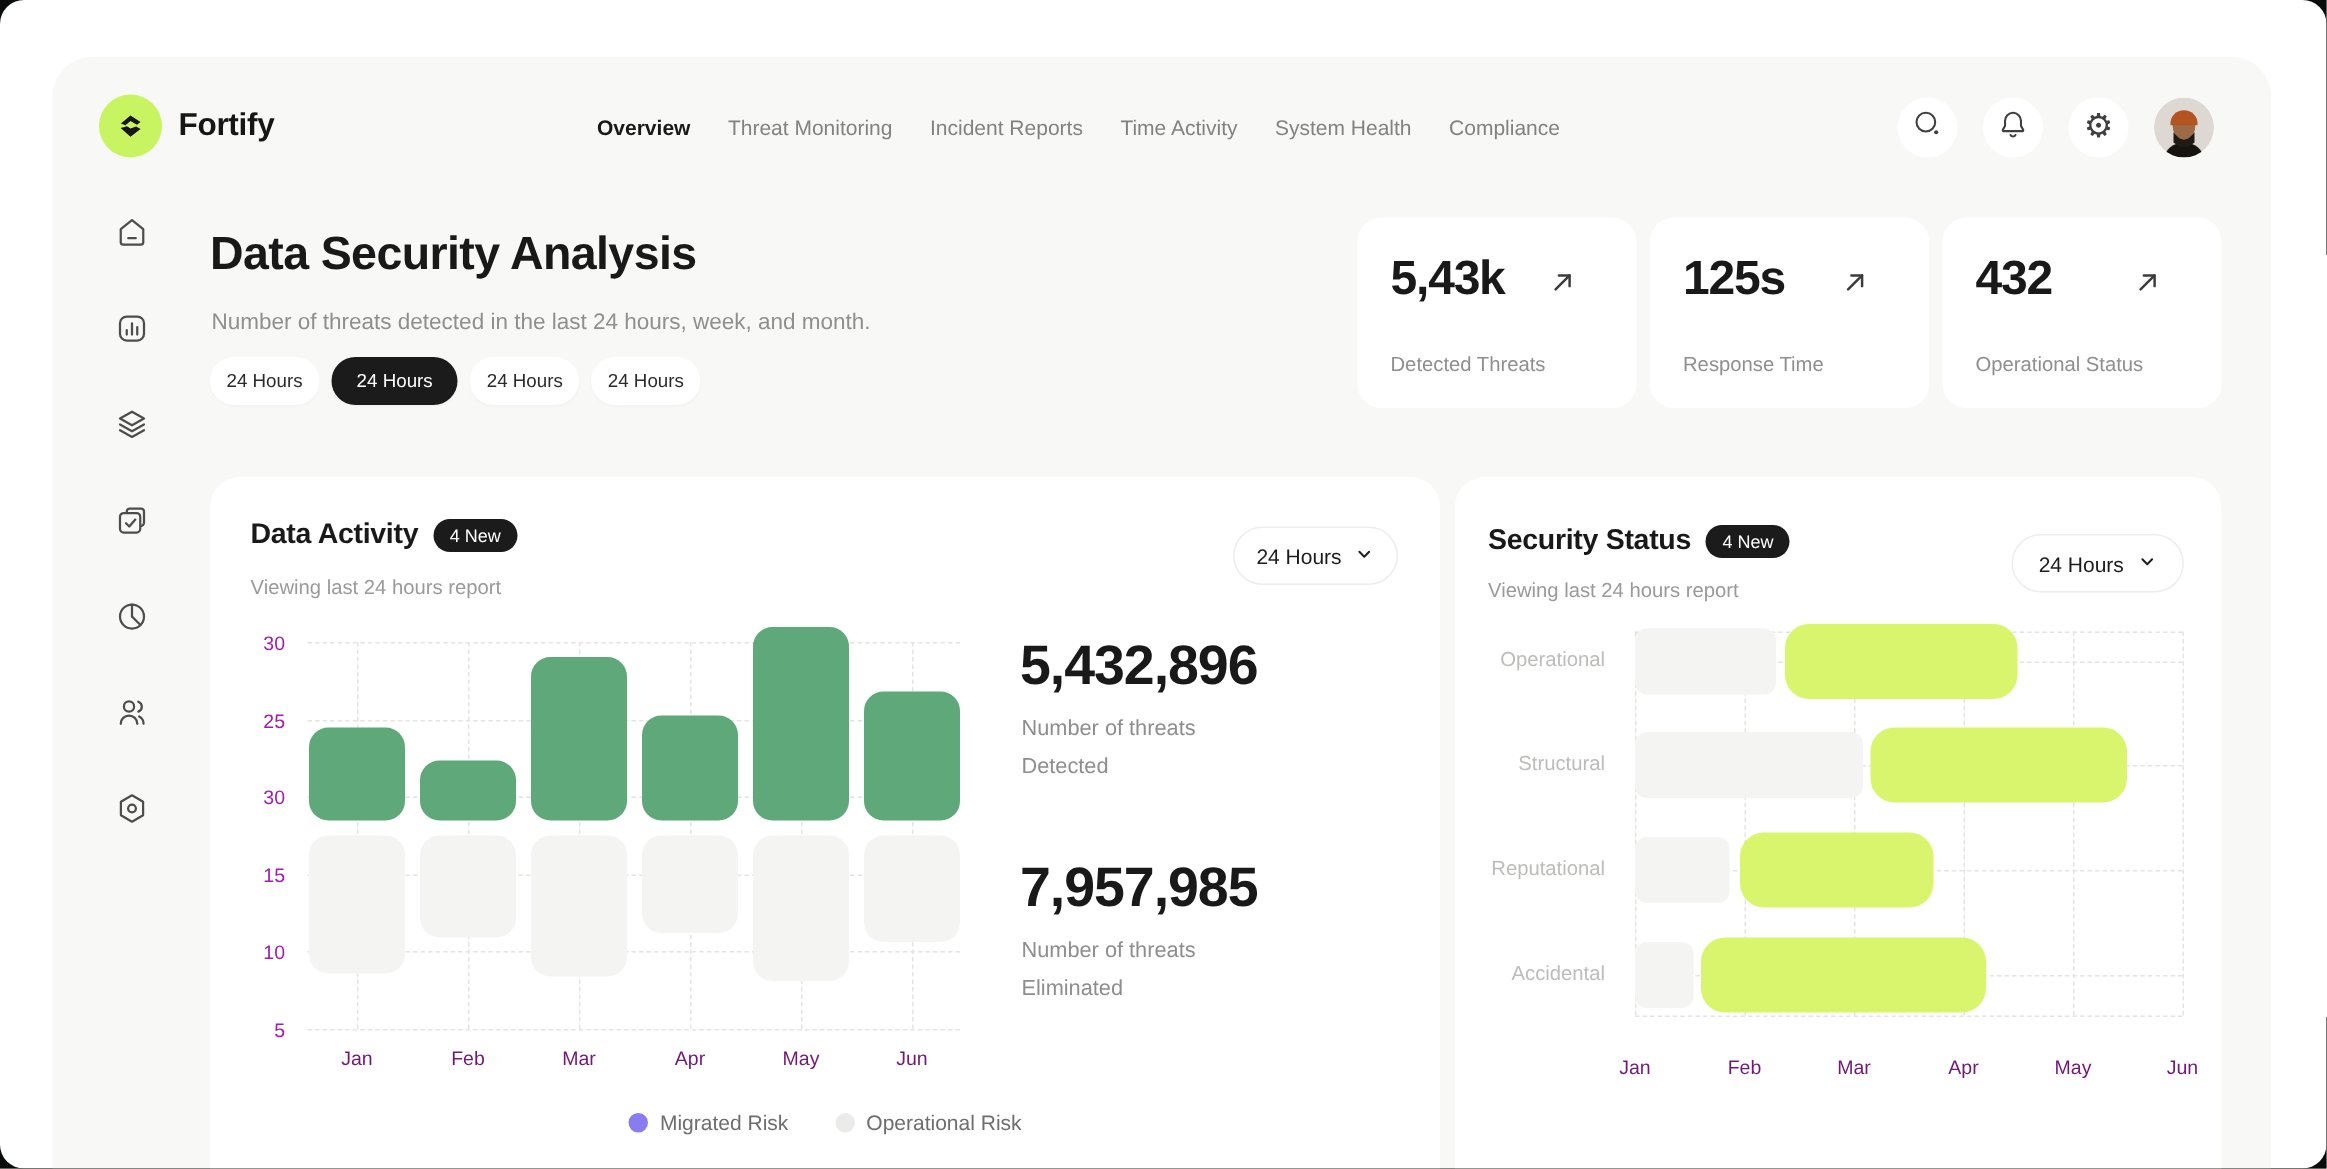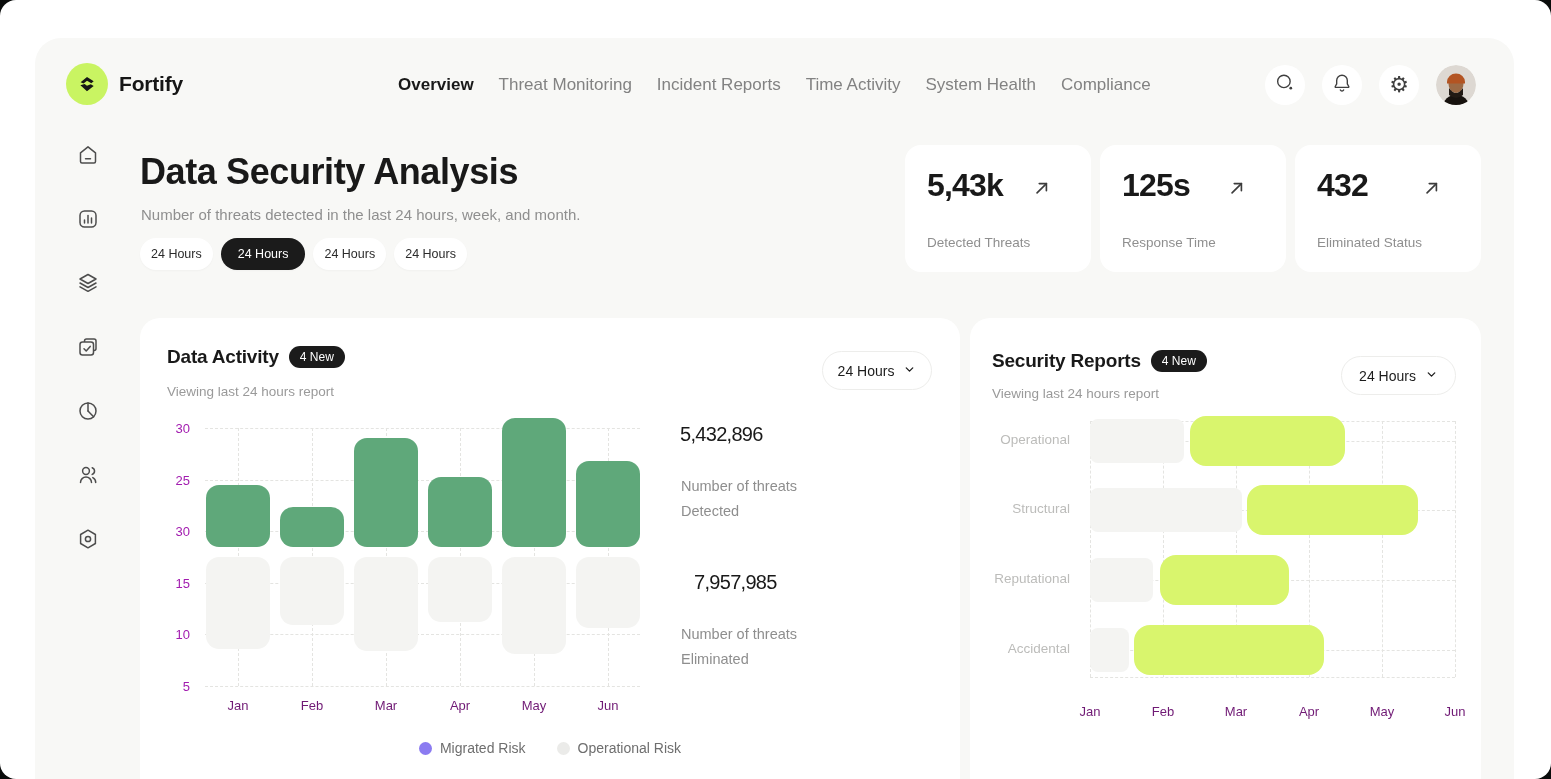--- a/index.html
+++ b/index.html
@@ -7,32 +7,32 @@
   .stage { position:relative; width:1551px; height:779px; overflow:hidden; background:#0a0c0b; }
   .screen { position:absolute; inset:0; background:#ffffff; border-radius:16px; overflow:hidden; }
   .panel { position:absolute; left:35px; top:38px; width:1479px; height:780px; background:#f8f8f6; border-radius:26px; }
   .abs { position:absolute; }
 
   
   .brand { left:66px; top:63px; display:flex; align-items:center; gap:11px; }
   .logo-mark { width:42px; height:42px; border-radius:50%; background:#c9f462; display:flex; align-items:center; justify-content:center; }
   .brand-name { font-size:21px; font-weight:700; color:#161616; letter-spacing:-0.2px; }
   .main-nav { left:398px; top:63px; height:44px; display:flex; align-items:center; gap:25px; }
-  .nav-item { font-size:17px; color:#828282; cursor:pointer; }
+  .nav-item { font-size:14px; color:#828282; cursor:pointer; }
   .nav-item.active { color:#191919; font-weight:700; }
   .header-actions { left:1265px; top:65px; display:flex; align-items:center; gap:17px; }
   .icon-btn { width:40px; height:40px; border-radius:50%; background:#ffffff; display:flex; align-items:center; justify-content:center; cursor:pointer; }
   .avatar { width:40px; height:40px; border-radius:50%; overflow:hidden; cursor:pointer; }
 
   
   .sidebar { left:76px; top:143px; display:flex; flex-direction:column; gap:40px; }
   .side-item { width:24px; height:24px; cursor:pointer; }
 
   
-  .page-title { left:140px; top:151px; font-size:36px; font-weight:700; color:#191919; letter-spacing:-0.4px; }
+  .page-title { left:140px; top:151px; font-size:31px; font-weight:700; color:#191919; letter-spacing:-0.4px; }
   .page-subtitle { left:141px; top:206px; font-size:15px; color:#8f8f8f; }
   .filters { left:140px; top:238px; display:flex; gap:8px; }
   .pill { background:#ffffff; color:#2b2b2b; font-size:12.5px; border-radius:999px; padding:9px 11px; cursor:pointer; box-shadow:0 1px 2px rgba(0,0,0,0.03); }
   .pill.active { background:#1b1b1b; color:#ffffff; padding:9px 17px; }
 
   
   .kpi { top:145px; width:186px; height:127px; background:#ffffff; border-radius:16px; cursor:pointer; }
   .kpi .val { position:absolute; left:22px; top:22px; font-size:32px; font-weight:700; color:#191919; letter-spacing:-0.8px; }
   .kpi .arrow { position:absolute; right:38px; top:32px; }
   .kpi .lbl { position:absolute; left:22px; bottom:22px; font-size:13.5px; color:#8f8f8f; }
@@ -47,21 +47,21 @@
 
   
   .hline { position:absolute; height:0; border-top:1px dashed #e4e4e1; }
   .vline { position:absolute; width:0; border-left:1px dashed #e4e4e1; }
   .ytick { position:absolute; width:30px; text-align:right; font-size:13px; color:#a21caf; }
   .xtick { position:absolute; width:64px; text-align:center; font-size:13px; color:#701a75; }
   .cat-label { position:absolute; width:85px; text-align:right; font-size:13.5px; color:#bcbcba; }
   .vbar { position:absolute; border-radius:13px; cursor:pointer; }
   .hbar { position:absolute; cursor:pointer; }
 
-  .stat-val { position:absolute; font-size:20px; font-weight:400; color:#191919; letter-spacing:-0.7px; }
+  .stat-val { position:absolute; font-size:37px; font-weight:700; color:#191919; letter-spacing:-0.7px; }
   .stat-lbl { position:absolute; font-size:14.5px; color:#8e8e8e; line-height:25px; white-space:pre-line; }
 
   .legend { position:absolute; display:flex; justify-content:center; gap:31px; }
   .legend-item { display:flex; align-items:center; gap:8px; font-size:14px; color:#6e6e6e; cursor:pointer; }
   .dot { width:13px; height:13px; border-radius:50%; }
   .dot-purple { background:#8b7bf1; }
   .dot-gray { background:#eBeBe9; }
   .dot-lime { background:#ccf25d; }
 </style>
 </head>
@@ -199,21 +199,21 @@
             <path d="M7.5 6H14v6.5"></path>
           </svg></div>
     <div class="lbl">Response Time</div>
   </div>
   <div class="abs kpi" style="left:1295px;">
     <div class="val">432</div>
     <div class="arrow"><svg width="22" height="22" viewBox="0 0 20 20" fill="none" stroke="#3c3c3c" stroke-width="1.5" stroke-linecap="round" stroke-linejoin="round">
             <path d="M5.5 14.5 14 6"></path>
             <path d="M7.5 6H14v6.5"></path>
           </svg></div>
-    <div class="lbl">Eliminated Status</div>
+    <div class="lbl">Operational Status</div>
   </div>
 
   <div class="abs card" style="left:140px; top:318px; width:820px; height:500px;"></div>
   <div class="card-title-row" style="left:167px; top:346px;">
     <span class="card-title">Data Activity</span>
     <span class="badge">4 New</span>
   </div>
   <div class="card-subtitle" style="left:167px; top:384px;">Viewing last 24 hours report</div>
   <div class="dropdown" style="left:822px; top:351px; width:110px;">
     <span>24 Hours</span>
@@ -257,38 +257,38 @@
         <div class="xtick" style="left: 120px; top: 284px;">Feb</div>
         <div class="xtick" style="left: 194px; top: 284px;">Mar</div>
         <div class="xtick" style="left: 268px; top: 284px;">Apr</div>
         <div class="xtick" style="left: 342px; top: 284px;">May</div>
         <div class="xtick" style="left: 416px; top: 284px;">Jun</div>
       </div>
 
   <div class="stat-val" style="left:680px; top:423px;">5,432,896</div>
   <div class="stat-lbl" style="left:681px; top:474px;">Number of threats
 Detected</div>
-  <div class="stat-val" style="left:680px; top:571px;margin-left:14px;">7,957,985</div>
+  <div class="stat-val" style="left:680px; top:571px;">7,957,985</div>
   <div class="stat-lbl" style="left:681px; top:622px;">Number of threats
 Eliminated</div>
 
   <div class="legend" style="left:140px; top:740px; width:820px;">
     <div class="legend-item">
       <span class="dot dot-purple"></span>
       <span>Migrated Risk</span>
     </div>
     <div class="legend-item">
       <span class="dot dot-gray"></span>
       <span>Operational Risk</span>
     </div>
   </div>
 
   <div class="abs card" style="left:970px; top:318px; width:511px; height:500px;"></div>
   <div class="card-title-row" style="left:992px; top:350px;">
-    <span class="card-title">Security Reports</span>
+    <span class="card-title">Security Status</span>
     <span class="badge">4 New</span>
   </div>
   <div class="card-subtitle" style="left:992px; top:386px;">Viewing last 24 hours report</div>
   <div class="dropdown" style="left:1341px; top:356px; width:115px;">
     <span>24 Hours</span>
     <span><svg width="13" height="13" viewBox="0 0 24 24" fill="none" stroke="#1c1c1c" stroke-width="2.4" stroke-linecap="round" stroke-linejoin="round">
             <path d="m6 9 6 6 6-6"></path>
           </svg></span>
   </div>
 

